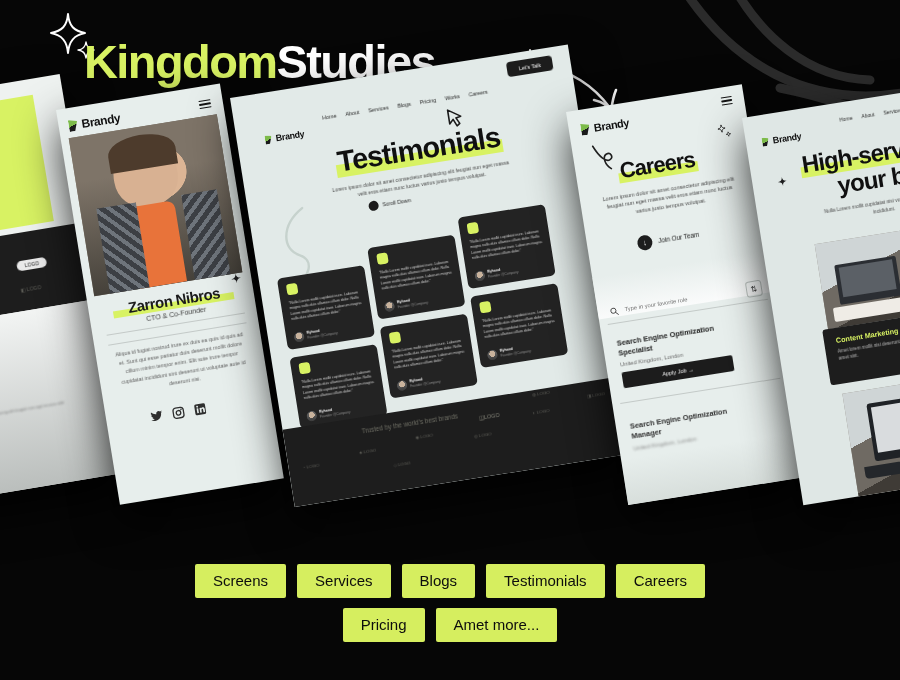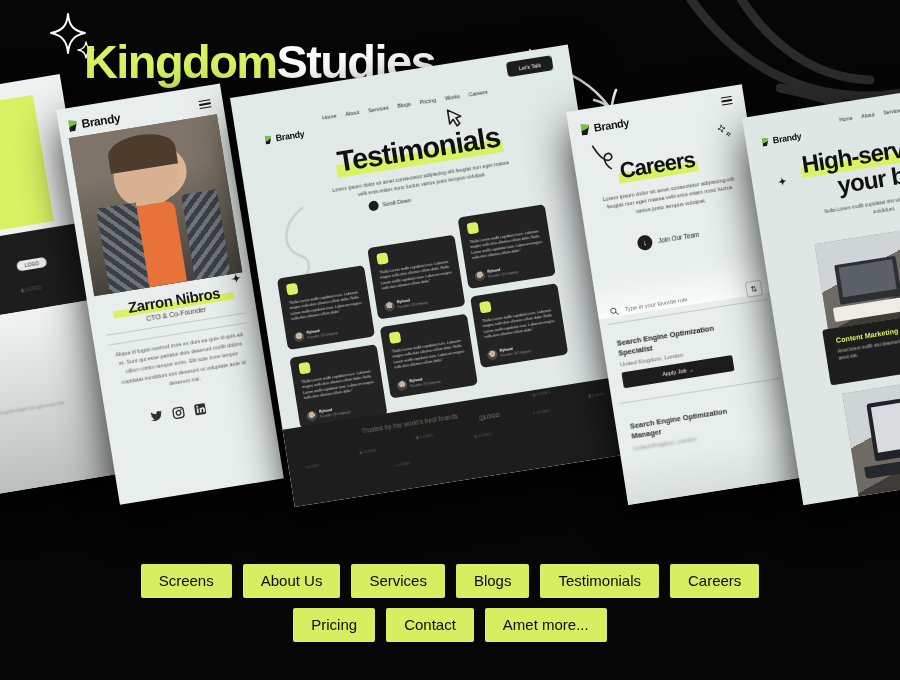--- a/index.html
+++ b/index.html
@@ -429,26 +429,24 @@
         </div>
       </div>
     </div>
 
   </div>
 
 
   <div id="chips">
     <div class="chiprow">
       <button class="chip">Screens</button>
-      <button class="chip">About Us</button>
       <button class="chip">Services</button>
       <button class="chip">Blogs</button>
       <button class="chip">Testimonials</button>
       <button class="chip">Careers</button>
     </div>
     <div class="chiprow">
       <button class="chip">Pricing</button>
-      <button class="chip">Contact</button>
       <button class="chip">Amet more...</button>
     </div>
   </div>
 
 </div>
 
 </body></html>

